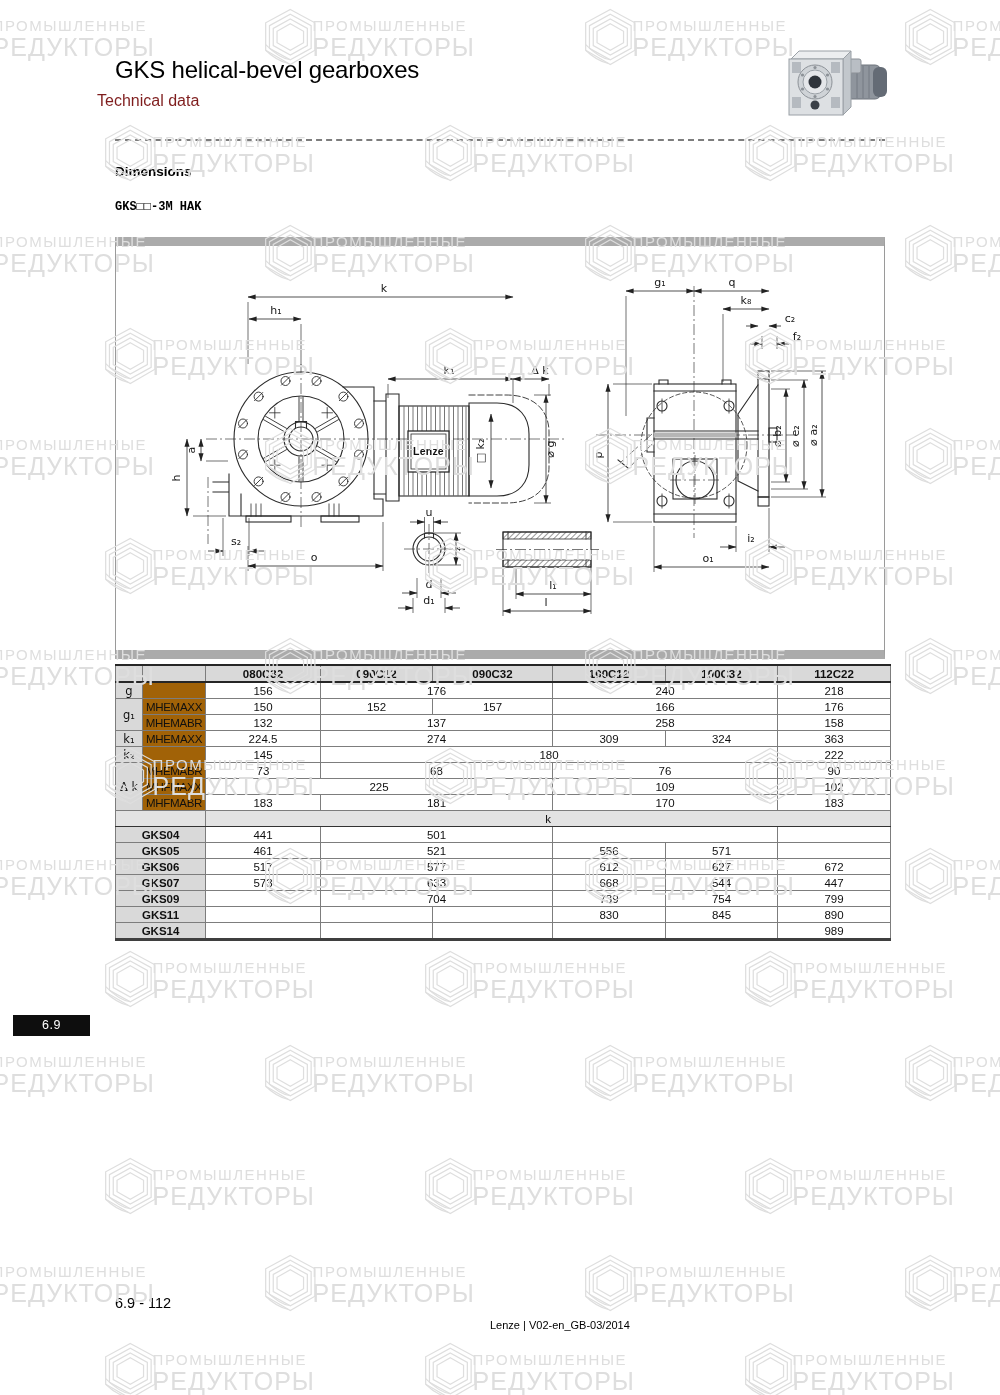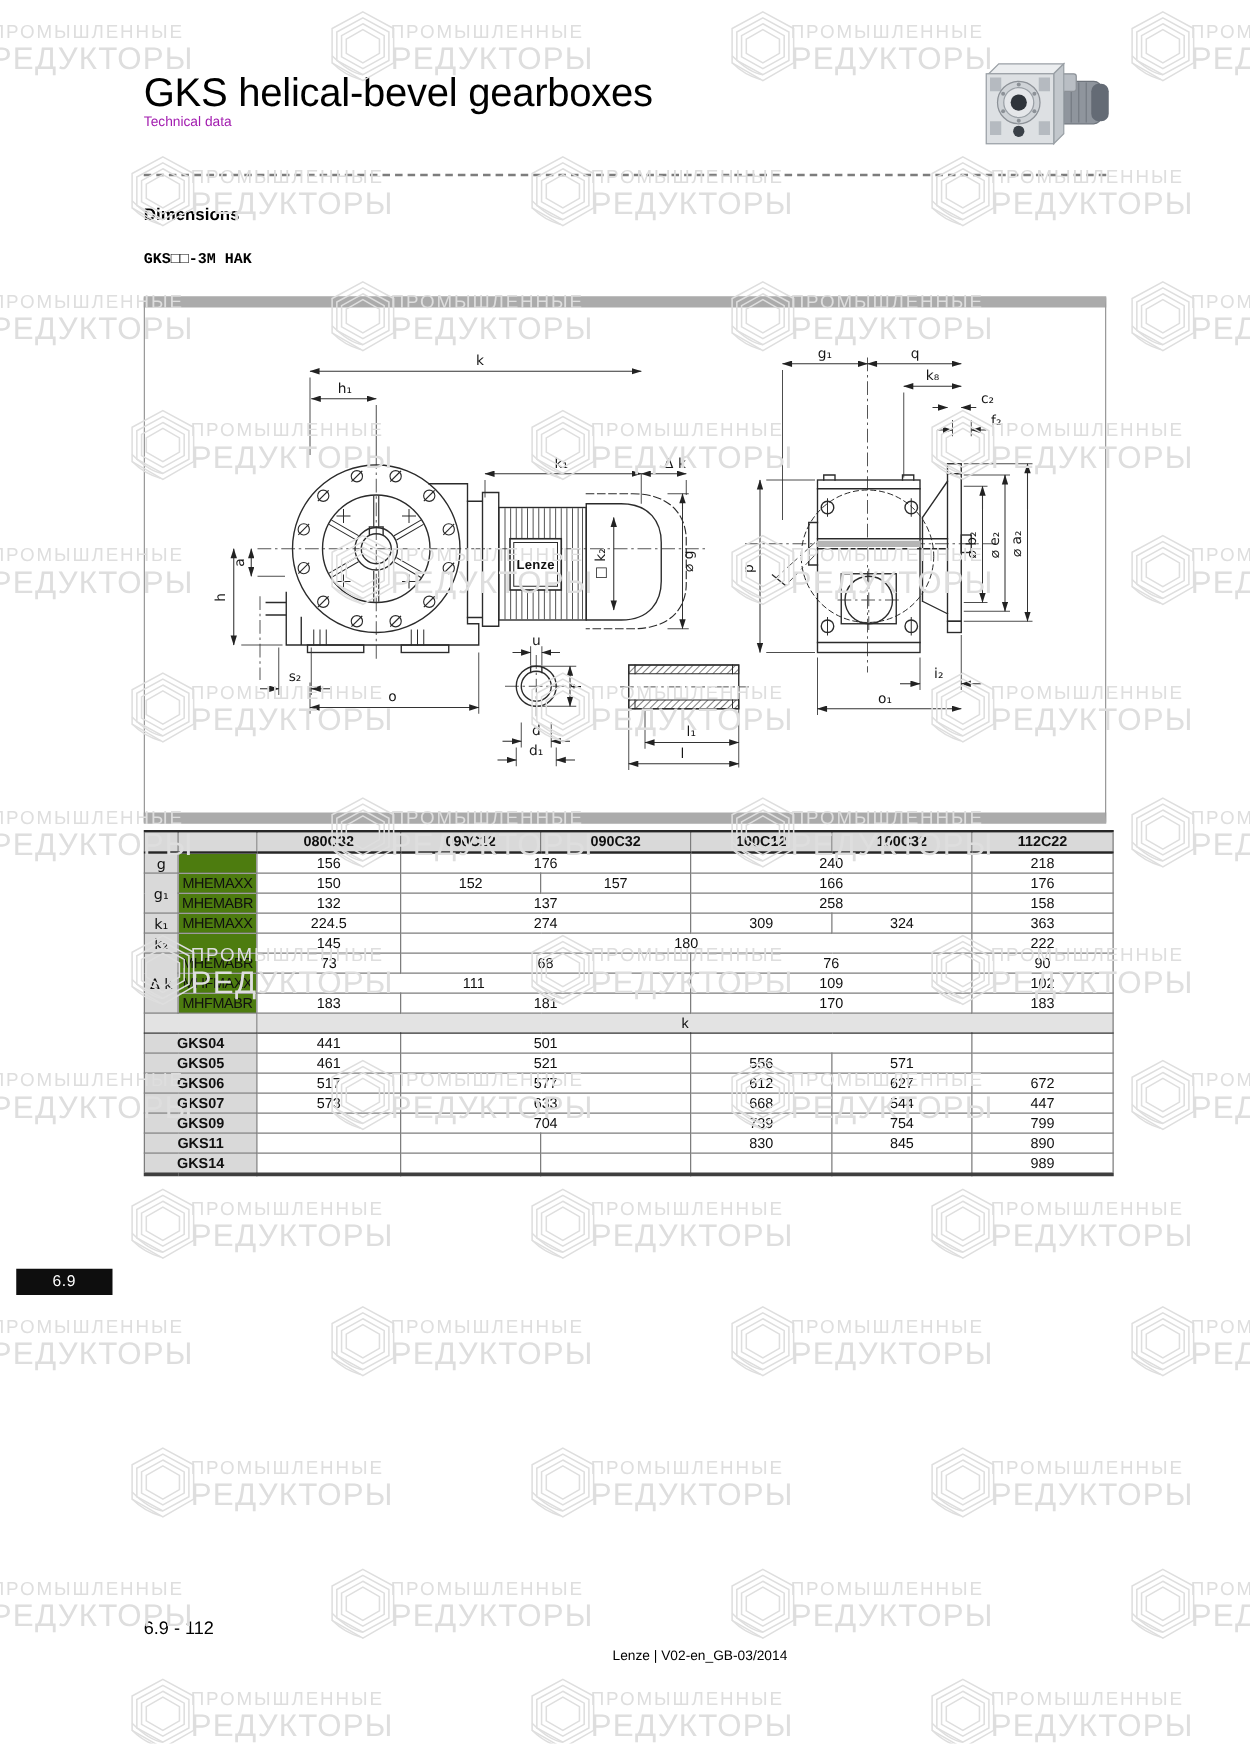--- a/index.html
+++ b/index.html
@@ -1,40 +1,40 @@
 <!DOCTYPE html>
 <html><head>
 <meta charset="utf-8">
 <style>
   html,body{margin:0;padding:0;background:#fff;}
   .page{position:relative;width:1000px;height:1395px;background:#ffffff;overflow:hidden;
         font-family:"Liberation Sans",sans-serif;color:#111;}
   
-  .title{position:absolute;left:115px;top:56px;font-size:32px;font-weight:500;letter-spacing:-0.2px;color:#000;}
-  .subtitle{position:absolute;left:115px;top:92px;font-size:11px;color:#a21caf;}
+  .title{position:absolute;left:115px;top:56px;font-size:24px;font-weight:500;letter-spacing:-0.2px;color:#000;}
+  .subtitle{position:absolute;left:97px;top:92px;font-size:16px;color:#7f1d1d;}
   .product-img{position:absolute;left:783px;top:45px;}
   .divider{position:absolute;left:115px;top:139px;width:770px;height:0;border-top:2px dashed #7d7d7d;}
   .sec-heading{position:absolute;left:115px;top:164px;font-size:13.5px;font-weight:bold;color:#000;}
   .variant{position:absolute;left:115px;top:200px;font-size:12px;font-weight:600;
            font-family:Liberation Mono, monospace;color:#000;}
   
   .frame{position:absolute;left:115px;top:237px;width:768px;height:404px;background:#fff;
          border-top:9px solid #ababab;border-bottom:9px solid #ababab;
          border-left:1px solid #9a9a9a;border-right:1px solid #9a9a9a;}
   .dl{font-family:"DejaVu Sans",sans-serif;font-size:11px;fill:#161616;}
   .lenze-txt{font-family:"Liberation Sans",sans-serif;font-size:10.5px;font-weight:bold;fill:#111;letter-spacing:0.2px;}
   
   .tbl-wrap{position:absolute;left:115px;top:664px;}
   table.dims{border-collapse:collapse;table-layout:fixed;width:775px;
              border:1px solid #6e6e6e;border-top:2.5px solid #262626;border-bottom:3px solid #3f3f3f;}
   table.dims td{border:1px solid #7d7d7d;height:15px;padding:0;text-align:center;
                 font-size:11.5px;color:#101010;overflow:hidden;white-space:nowrap;}
   td.hdr{background:#d9d9d9;font-weight:bold;font-size:11px;}
   td.lab{background:#d9d9d9;text-align:left;padding-left:3px;font-family:"DejaVu Sans",sans-serif;font-size:11px;}
-  td.sub{background:#4d7c0f;text-align:left;padding-left:2px;font-size:10.5px;letter-spacing:-0.3px;}
+  td.sub{background:#a16207;text-align:left;padding-left:2px;font-size:10.5px;letter-spacing:-0.3px;}
   td.gks{background:#d9d9d9;font-weight:bold;font-size:11px;}
   td.kb{background:#e3e3e3;}
   td.kband{background:#e3e3e3;font-size:11.5px;}
   tr.r-hdr td{border-bottom:2px solid #262626;}
   tr.r-kband td{border-top:1.5px solid #333;border-bottom:1.5px solid #333;}
   
   .badge{position:absolute;left:13px;top:1015px;width:77px;height:21px;background:#0e0e0e;color:#fff;
          font-size:12.5px;text-align:center;line-height:21px;letter-spacing:0.5px;}
   .foot-left{position:absolute;left:115px;top:1295px;font-size:14.5px;color:#000;}
   .foot-right{position:absolute;left:490px;top:1299px;width:400px;text-align:left;font-size:11px;color:#000;margin-top:20px;}
@@ -327,21 +327,21 @@
             <tr>
               <td rowspan="3" class="lab">Δ k</td>
               <td class="sub">MHEMABR</td>
               <td>73</td>
               <td colspan="2">68</td>
               <td colspan="2">76</td>
               <td>90</td>
             </tr>
             <tr>
               <td class="sub">MHFMAXX</td>
-              <td colspan="3">111</td>
+              <td colspan="3">225</td>
               <td colspan="2">109</td>
               <td>102</td>
             </tr>
             <tr>
               <td class="sub">MHFMABR</td>
               <td>183</td>
               <td colspan="2">181</td>
               <td colspan="2">170</td>
               <td>183</td>
             </tr>

